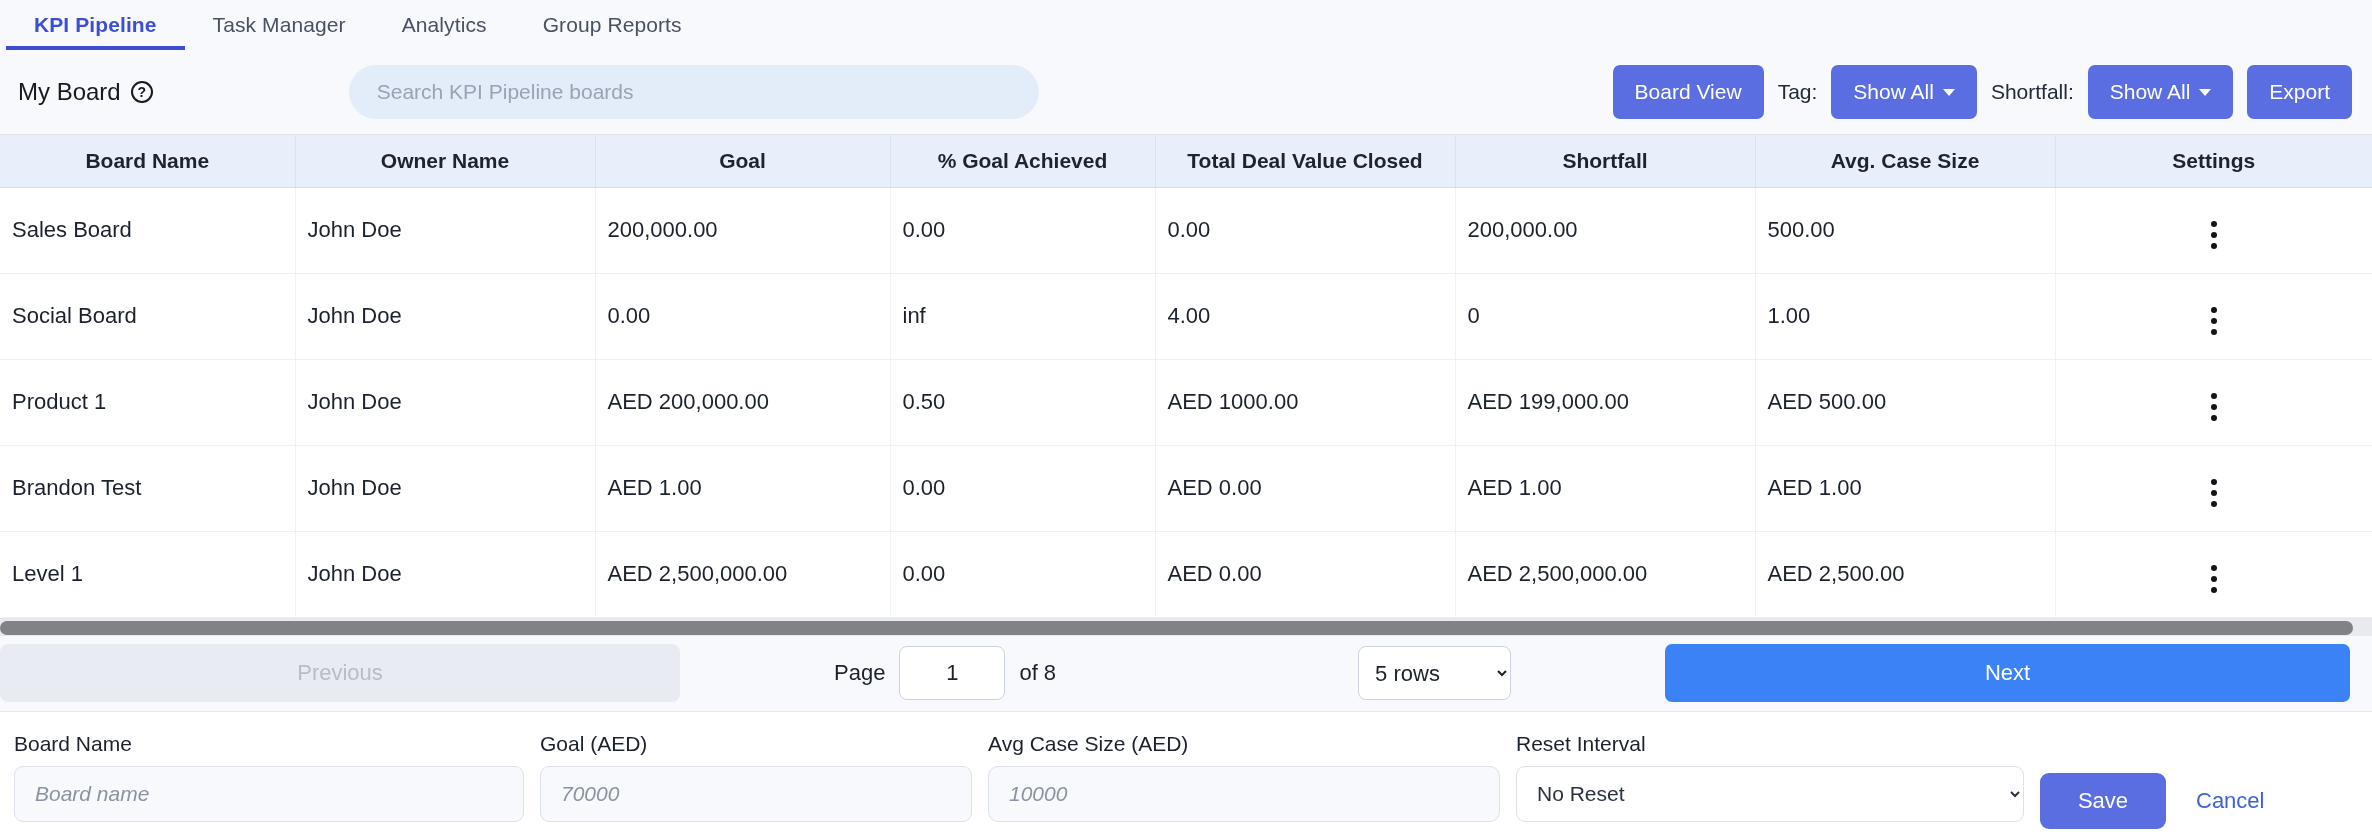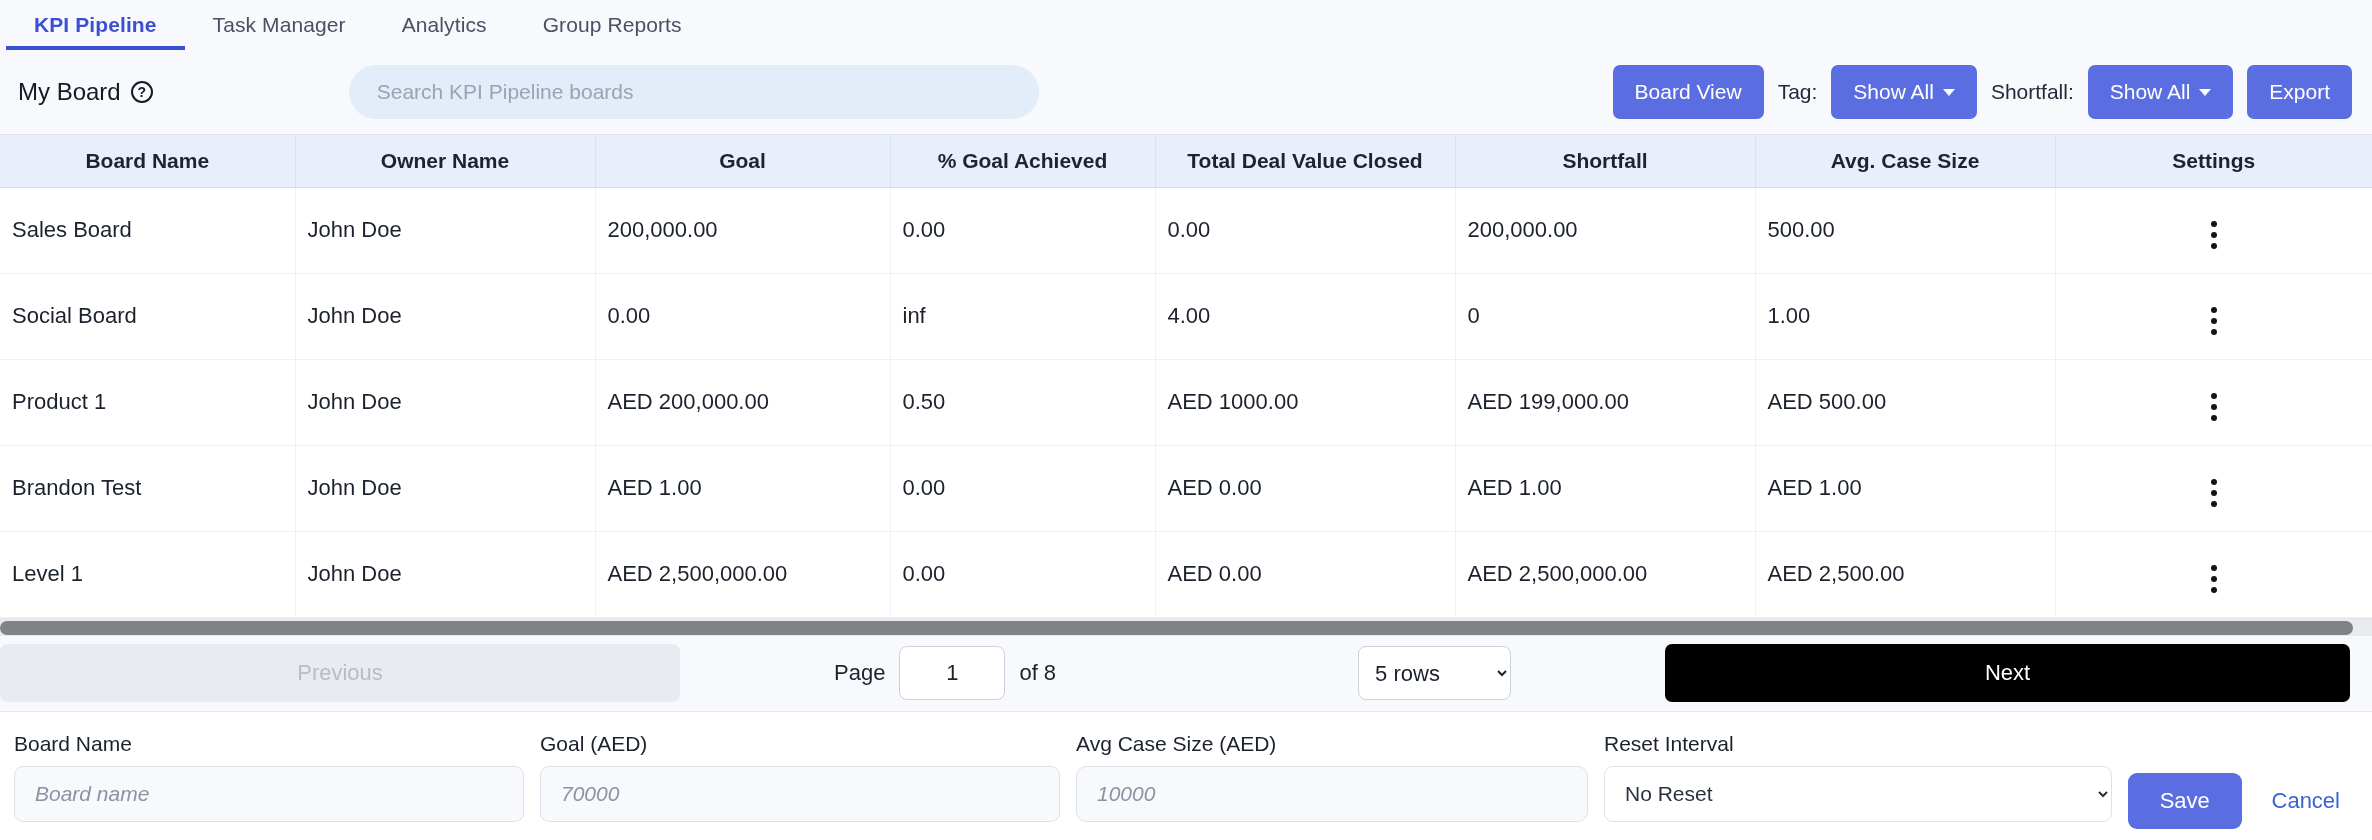--- a/index.html
+++ b/index.html
@@ -242,21 +242,21 @@
     font-size: 22px;
     color: #1c222d;
     padding: 0 12px;
     font-family: "Liberation Sans", sans-serif;
     cursor: pointer;
   }
   .btn-next {
     margin-left: 154px;
     flex: 1 1 auto;
     height: 58px;
-    background: #000000;
+    background: #3b82f6;
     color: #ffffff;
     border: none;
     border-radius: 7px;
     font-size: 22px;
     font-family: "Liberation Sans", sans-serif;
     cursor: pointer;
   }
 
   
   .form-row {
@@ -275,21 +275,21 @@
     border-radius: 9px;
     background: #f7f9fd;
     font-size: 21px;
     color: #2a3140;
     padding: 0 20px;
     font-family: "Liberation Sans", sans-serif;
     outline: none;
   }
   .field-input::placeholder { color: #8a93a3; font-style: italic; }
   .w-board { width: 510px; }
-  .w-goal  { width: 520px; }
+  .w-goal  { width: 432px; }
   .w-case  { width: 512px; border-radius: 10px; }
   .field-select {
     width: 508px;
     height: 56px;
     border: 1px solid #dde2ea;
     border-radius: 9px;
     background: #ffffff;
     font-size: 21px;
     color: #2a3140;
     padding: 0 16px;

